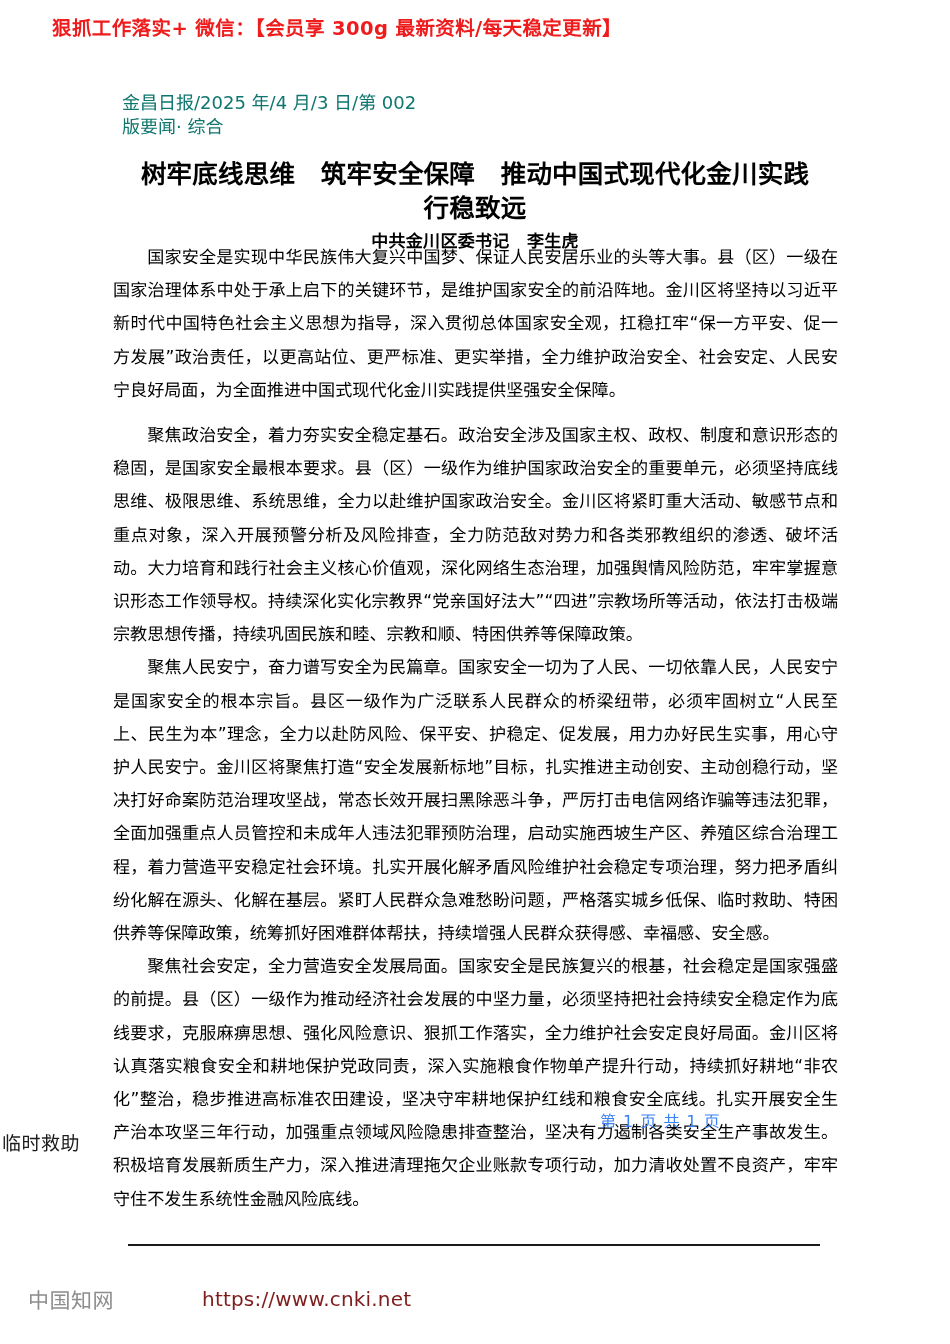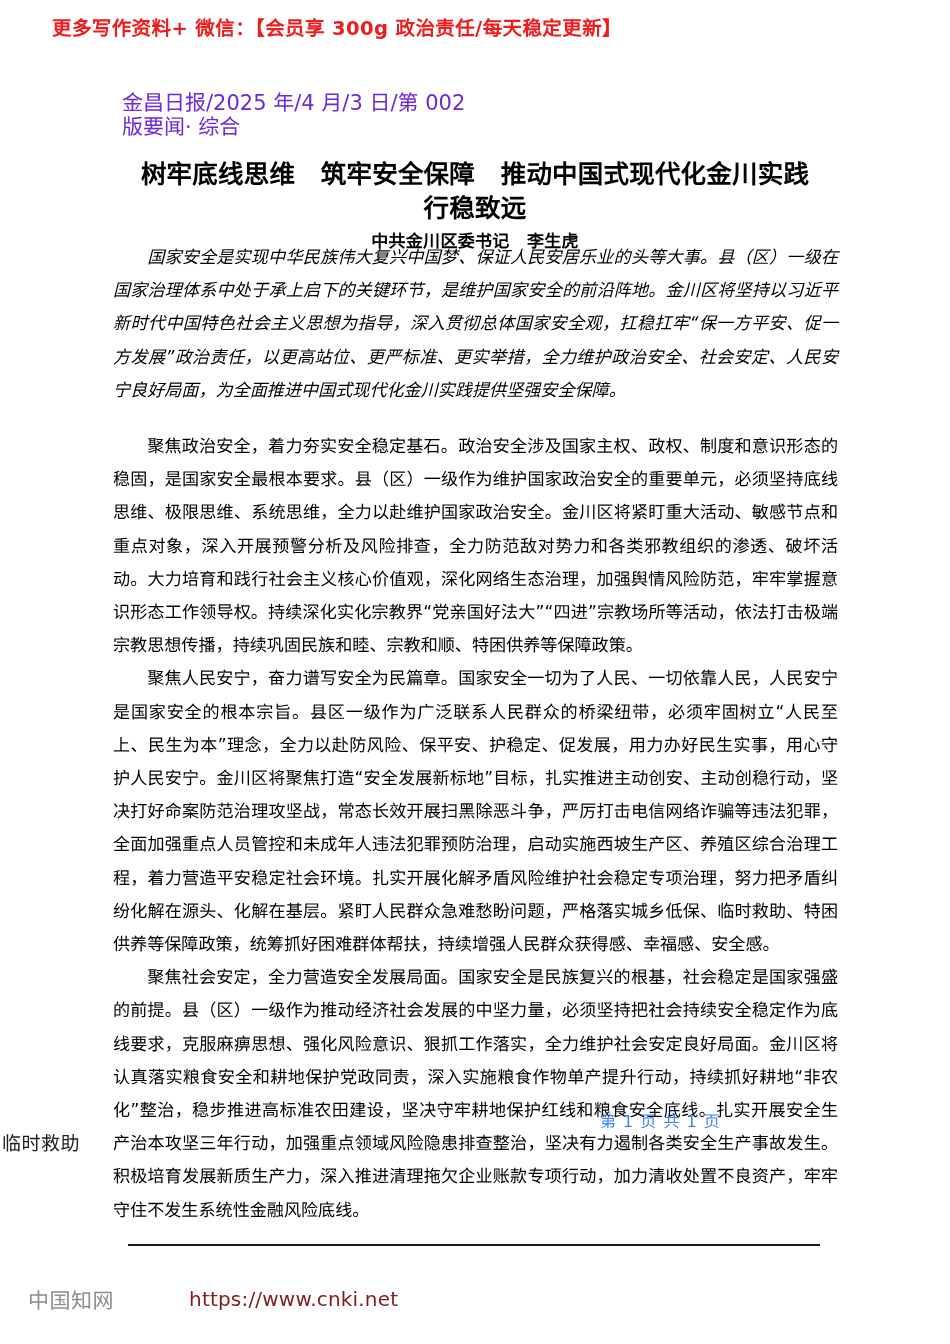--- a/index.html
+++ b/index.html
@@ -34,23 +34,23 @@
     letter-spacing: 0.4px;
     white-space: nowrap;
   }
 
   
   .masthead {
     position: absolute;
     left: 122px;
     top: 91px;
     width: 420px;
-    font-size: 21px;
+    font-size: 18px;
     line-height: 24px;
-    color: #6d28d9;
+    color: #0f766e;
   }
   .masthead .m-line {
     display: block;
     white-space: nowrap;
   }
 
   
   .headline {
     position: absolute;
     left: 110px;
@@ -89,22 +89,21 @@
     line-height: 33.2px;
     text-align: justify;
     text-justify: inter-ideograph;
     color: #000000;
   }
   .article-body p {
     margin: 0;
     text-indent: 2em;
   }
   .article-body p.gap-after {
-    margin-bottom: 23px;
-    font-style: italic;
+    margin-bottom: 12px;
   }
 
   
   .page-counter {
     position: absolute;
     left: 600px;
     top: 1108px;
     width: 240px;
     text-align: left;
     font-size: 16px;
@@ -133,41 +132,41 @@
     background: #1a1a1a;
   }
 
   
   .cnki-footer {
     position: absolute;
     left: 28px;
     top: 1284px;
     display: flex;
     align-items: center;
-    gap: 27px;
+    gap: 40px;
     white-space: nowrap;
   }
   .cnki-name {
     font-size: 21px;
     color: #8d8d8d;
     letter-spacing: 0.5px;
   }
   .cnki-url {
     font-size: 20px;
     color: #7f1d1d;
     letter-spacing: 0.2px;
     margin-left: 48px;
   }
 </style>
 </head>
 <body>
 
 <div class="page">
 
-  <div class="promo-banner">更多写作资料+ 微信：【会员享 300g 政治责任/每天稳定更新】</div>
+  <div class="promo-banner">狠抓工作落实+ 微信：【会员享 300g 最新资料/每天稳定更新】</div>
 
   <div class="masthead">
     <span class="m-line">金昌日报/2025 年/4 月/3 日/第 002</span>
     <span class="m-line">版要闻· 综合</span>
   </div>
 
   <h1 class="headline">
     <span class="h-line">树牢底线思维　筑牢安全保障　推动中国式现代化金川实践</span>
     <span class="h-line">行稳致远</span>
   </h1>

